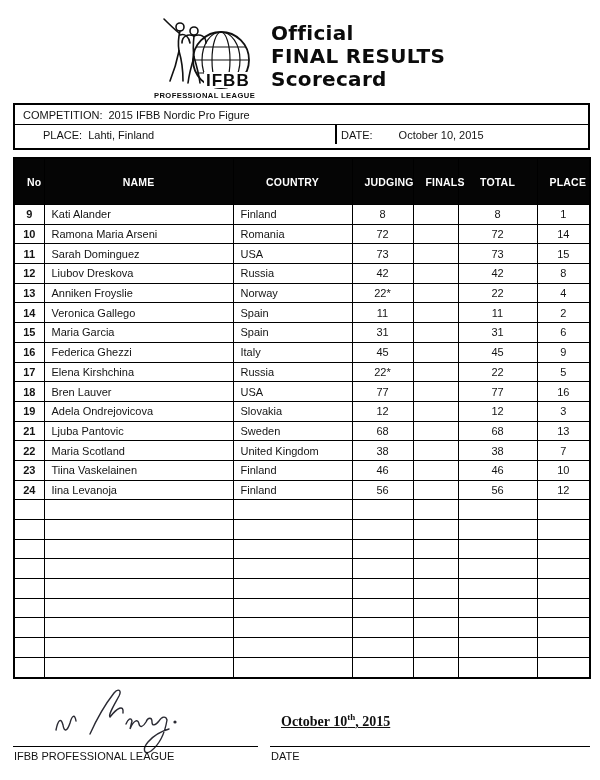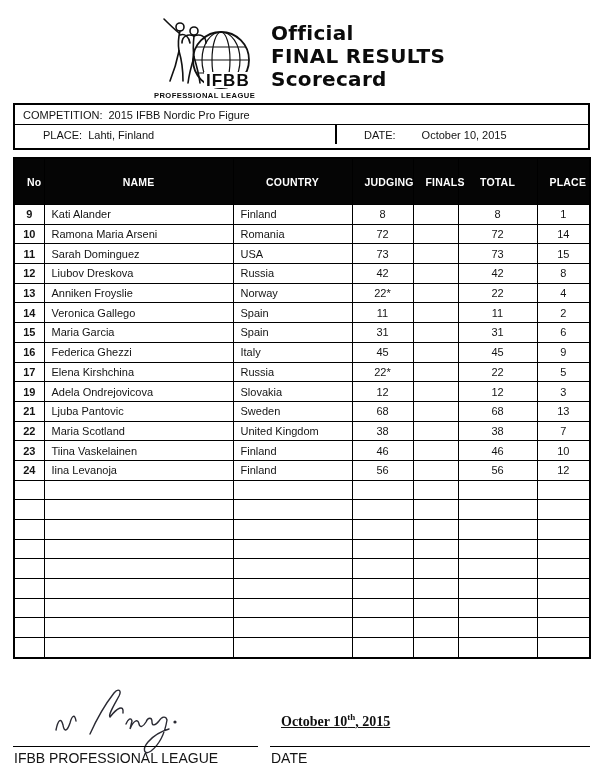--- a/index.html
+++ b/index.html
@@ -22,21 +22,21 @@
   }
   .info-row1{
     height:20px;border-bottom:1px solid #000;display:flex;align-items:center;
     padding-left:8px;box-sizing:border-box;
   }
   .info-row2{height:19px;display:flex;}
   .info-cell-place{
     width:302px;border-right:2px solid #000;box-sizing:border-box;
     display:flex;align-items:center;padding-left:8px;margin-left:20px;
   }
-  .info-cell-date{flex:1;display:flex;align-items:center;padding-left:27px;}
+  .info-cell-date{flex:1;display:flex;align-items:center;padding-left:4px;}
   .info-label{font-weight:400;}
   .info-value{margin-left:6px;}
   .info-value-date{margin-left:26px;}
   
   .results-table{
     position:absolute;left:13px;top:157px;width:577px;
     border-collapse:collapse;table-layout:fixed;
     border:2px solid #000;
   }
   .results-table th{
@@ -55,21 +55,21 @@
   .signature{position:absolute;left:42px;top:686px;width:150px;height:68px;}
   .footer-date{
     position:absolute;left:281px;top:712px;
     font-family:"Liberation Serif","DejaVu Serif",serif;
     font-weight:700;font-size:14px;color:#111;text-decoration:underline;
   }
   .footer-date sup{font-size:9px;}
   .sig-line{position:absolute;top:746px;height:0;border-top:1.5px solid #000;}
   .sig-line-left{left:13px;width:245px;}
   .sig-line-right{left:270px;width:320px;}
-  .sig-label{position:absolute;top:750px;font-size:14px;color:#141414;}
+  .sig-label{position:absolute;top:750px;font-size:11px;color:#141414;}
   .sig-label-left{left:14px;}
   .sig-label-right{left:271px;}
 </style>
 </head>
 <body>
 
 <svg class="logo" viewBox="0 0 112 86" xmlns="http://www.w3.org/2000/svg">
   <defs>
     <clipPath id="globeClip">
         <circle cx="68" cy="44" r="28"></circle>
@@ -227,20 +227,29 @@
       <tr>
         <td class="c-no">17</td>
         <td class="c-name">Elena Kirshchina</td>
         <td class="c-country">Russia</td>
         <td class="c-judging">22*</td>
         <td class="c-finals">&nbsp;</td>
         <td class="c-total">22</td>
         <td class="c-place">5</td>
       </tr>
       <tr>
+        <td class="c-no">18</td>
+        <td class="c-name">Bren Lauver</td>
+        <td class="c-country">USA</td>
+        <td class="c-judging">77</td>
+        <td class="c-finals">&nbsp;</td>
+        <td class="c-total">77</td>
+        <td class="c-place">16</td>
+      </tr>
+      <tr>
         <td class="c-no">19</td>
         <td class="c-name">Adela Ondrejovicova</td>
         <td class="c-country">Slovakia</td>
         <td class="c-judging">12</td>
         <td class="c-finals">&nbsp;</td>
         <td class="c-total">12</td>
         <td class="c-place">3</td>
       </tr>
       <tr>
         <td class="c-no">21</td>

